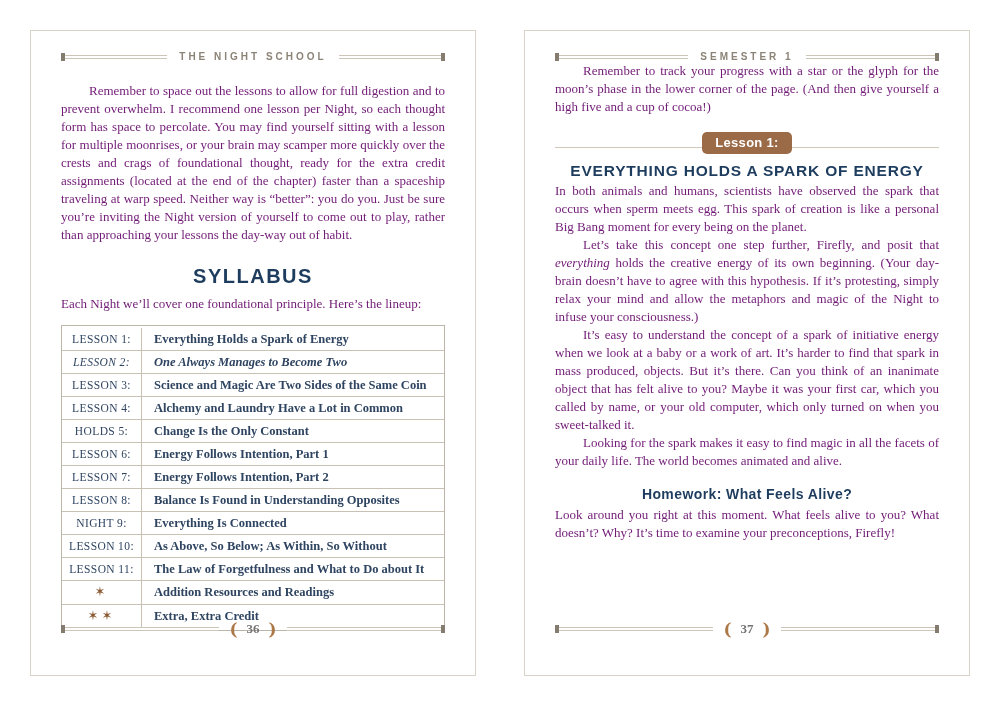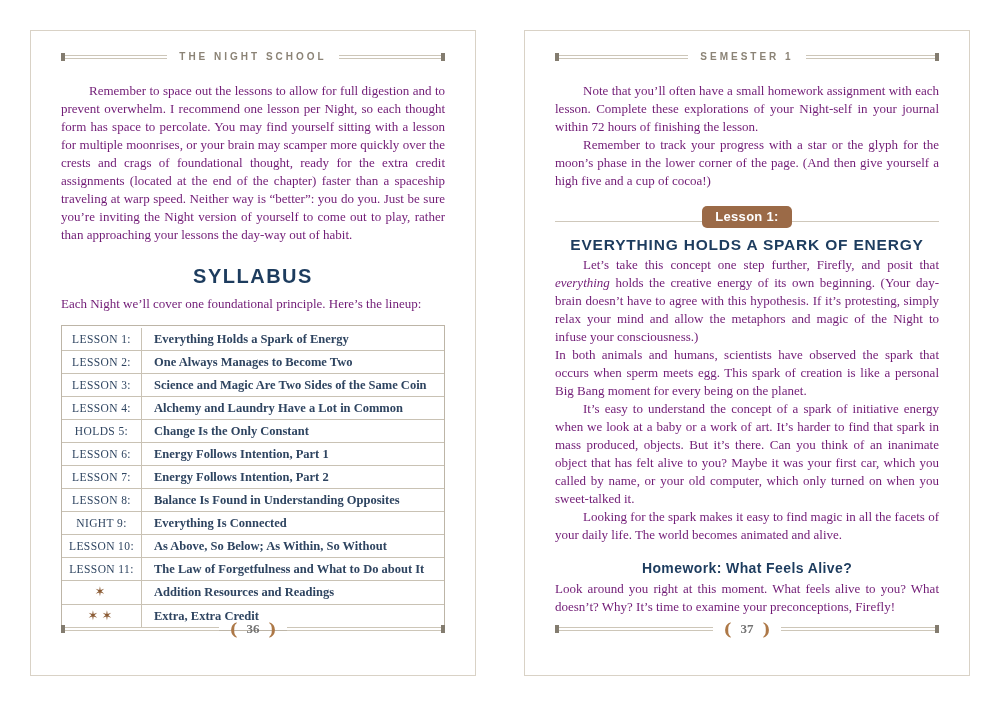--- a/index.html
+++ b/index.html
@@ -43,21 +43,21 @@
   .homework-heading{ font-size: 14px; letter-spacing: 0.4px; margin: 16px 0 4px 0; }
 
   
   .syllabus-table {
     margin-top: 12px;
     border: 1px solid #bdb5a7;
     padding: 2px 0;
   }
   .t-row { display: flex; align-items: stretch; border-top: 1px solid #c9c2b4; }
   .t-row:first-child { border-top: none; border-bottom: 1px solid #c9c2b4; }
-  .t-row:first-child ~ .t-row:nth-child(2) { border-top: none; }
+  .t-row:first-child ~ .t-row:nth-child(2) { border-top: none; font-style: italic; }
   .t-label {
     flex: 0 0 80px; text-align: center;
     padding: 5px 3px 4px 3px;
     font-size: 11.5px; letter-spacing: 0.4px; color: #2e4460;
     border-right: 1px solid #c9c2b4;
     align-self: stretch;
   }
   .t-title {
     flex: 1 1 auto; padding: 4px 10px 3px 12px;
     font-size: 12.5px; font-weight: bold; color: #2e4460;
@@ -172,32 +172,31 @@
 
   <div class="page">
     <div class="rule-row">
       <span class="rule-cap"></span>
       <span class="rule-line"></span>
       <span class="running-title">SEMESTER 1</span>
       <span class="rule-line"></span>
       <span class="rule-cap"></span>
     </div>
 
-    <p class="body-text indent" style="margin-top: 20px;">Note that you’ll often have a small homework assignment with each lesson. Complete these explorations of your Night-self in your journal within 72 hours of finishing the lesson.</p>
     <p class="body-text indent">Remember to track your progress with a star or the glyph for the moon’s phase in the lower corner of the page. (And then give yourself a high five and a cup of cocoa!)</p>
 
     <div class="badge-wrap">
       <div class="badge-rule"></div>
       <span class="lesson-badge">Lesson 1:</span>
     </div>
 
     <div class="section-heading lesson-heading">EVERYTHING HOLDS A SPARK OF ENERGY</div>
 
+    <p class="body-text">In both animals and humans, scientists have observed the spark that occurs when sperm meets egg. This spark of creation is like a personal Big Bang moment for every being on the planet.</p>
     <p class="body-text indent"><span>Let’s take this concept one step further, Firefly, and posit that </span><span class="italic">everything</span><span> holds the creative energy of its own beginning. (Your day-brain doesn’t have to agree with this hypothesis. If it’s protesting, simply relax your mind and allow the metaphors and magic of the Night to infuse your consciousness.)</span></p>
-    <p class="body-text">In both animals and humans, scientists have observed the spark that occurs when sperm meets egg. This spark of creation is like a personal Big Bang moment for every being on the planet.</p>
     <p class="body-text indent">It’s easy to understand the concept of a spark of initiative energy when we look at a baby or a work of art. It’s harder to find that spark in mass produced,  objects. But it’s there. Can you think of an inanimate object that has felt alive to you? Maybe it was your first car, which you called by name, or your old computer, which only turned on when you sweet-talked it.</p>
     <p class="body-text indent">Looking for the spark makes it easy to find magic in all the facets of your daily life. The world becomes animated and alive.</p>
 
     <div class="section-heading homework-heading">Homework: What Feels Alive?</div>
 
     <p class="body-text">Look around you right at this moment. What feels alive to you? What doesn’t? Why? It’s time to examine your preconceptions, Firefly!</p>
 
     <div class="page-footer">
       <span class="rule-cap"></span>
       <span class="rule-line"></span>

